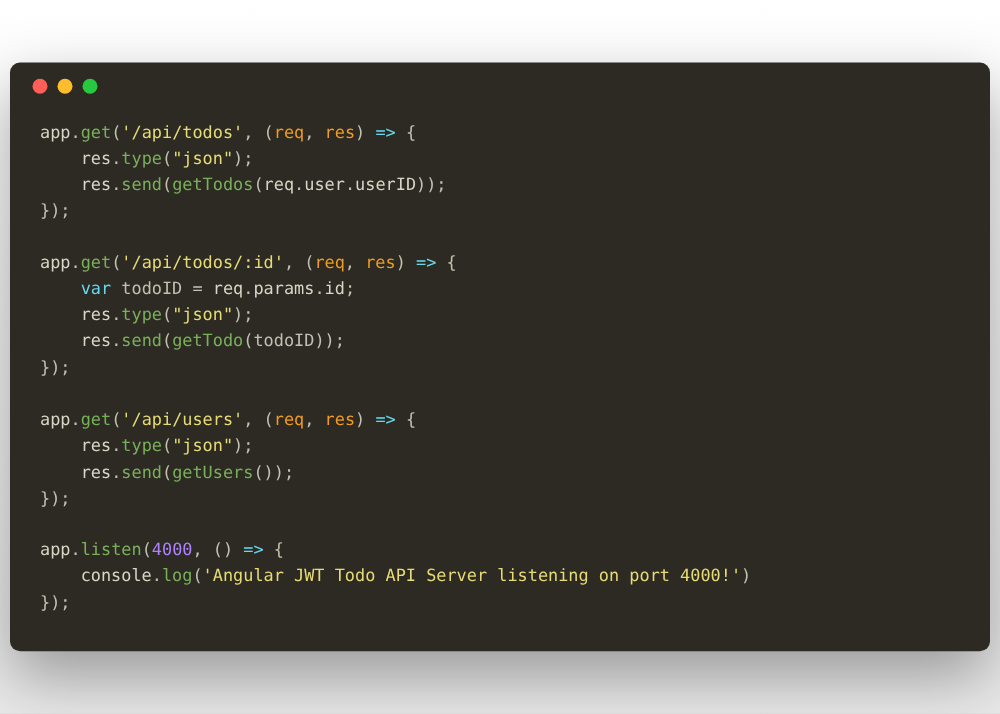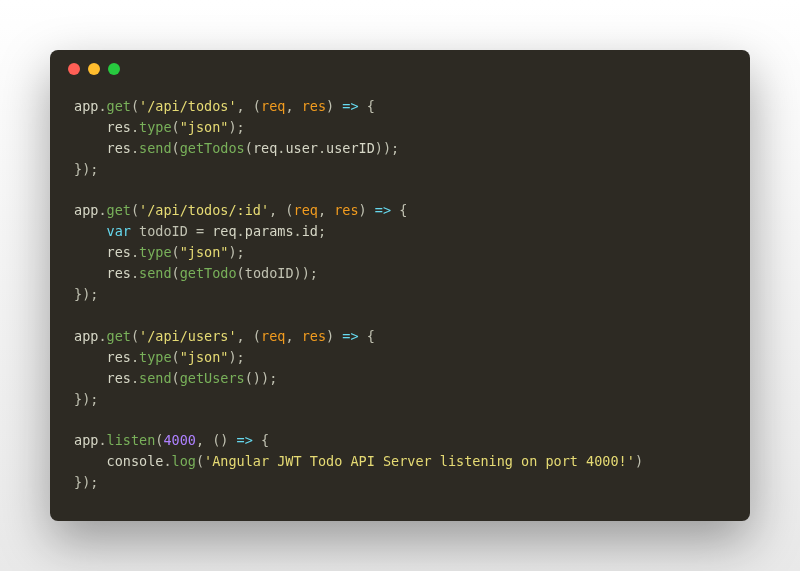--- a/index.html
+++ b/index.html
@@ -6,21 +6,21 @@
   body {
     width: 800px;
     height: 571px;
     background: linear-gradient(to bottom, #ffffff 0%, #f3f3f3 50%, #e9e9e9 100%);
     display: flex;
     align-items: center;
     justify-content: center;
     font-family: "SF Mono", ui-monospace, Menlo, Consolas, monospace;
   }
   .window {
-    width: 700px;
+    width: 784px;
     background: #2d2a23;
     border-radius: 8px;
     box-shadow: 0 20px 50px rgba(0,0,0,0.35);
     overflow: hidden;
   }
   .titlebar {
     height: 38px;
     display: flex;
     align-items: center;
     padding-left: 18px;

